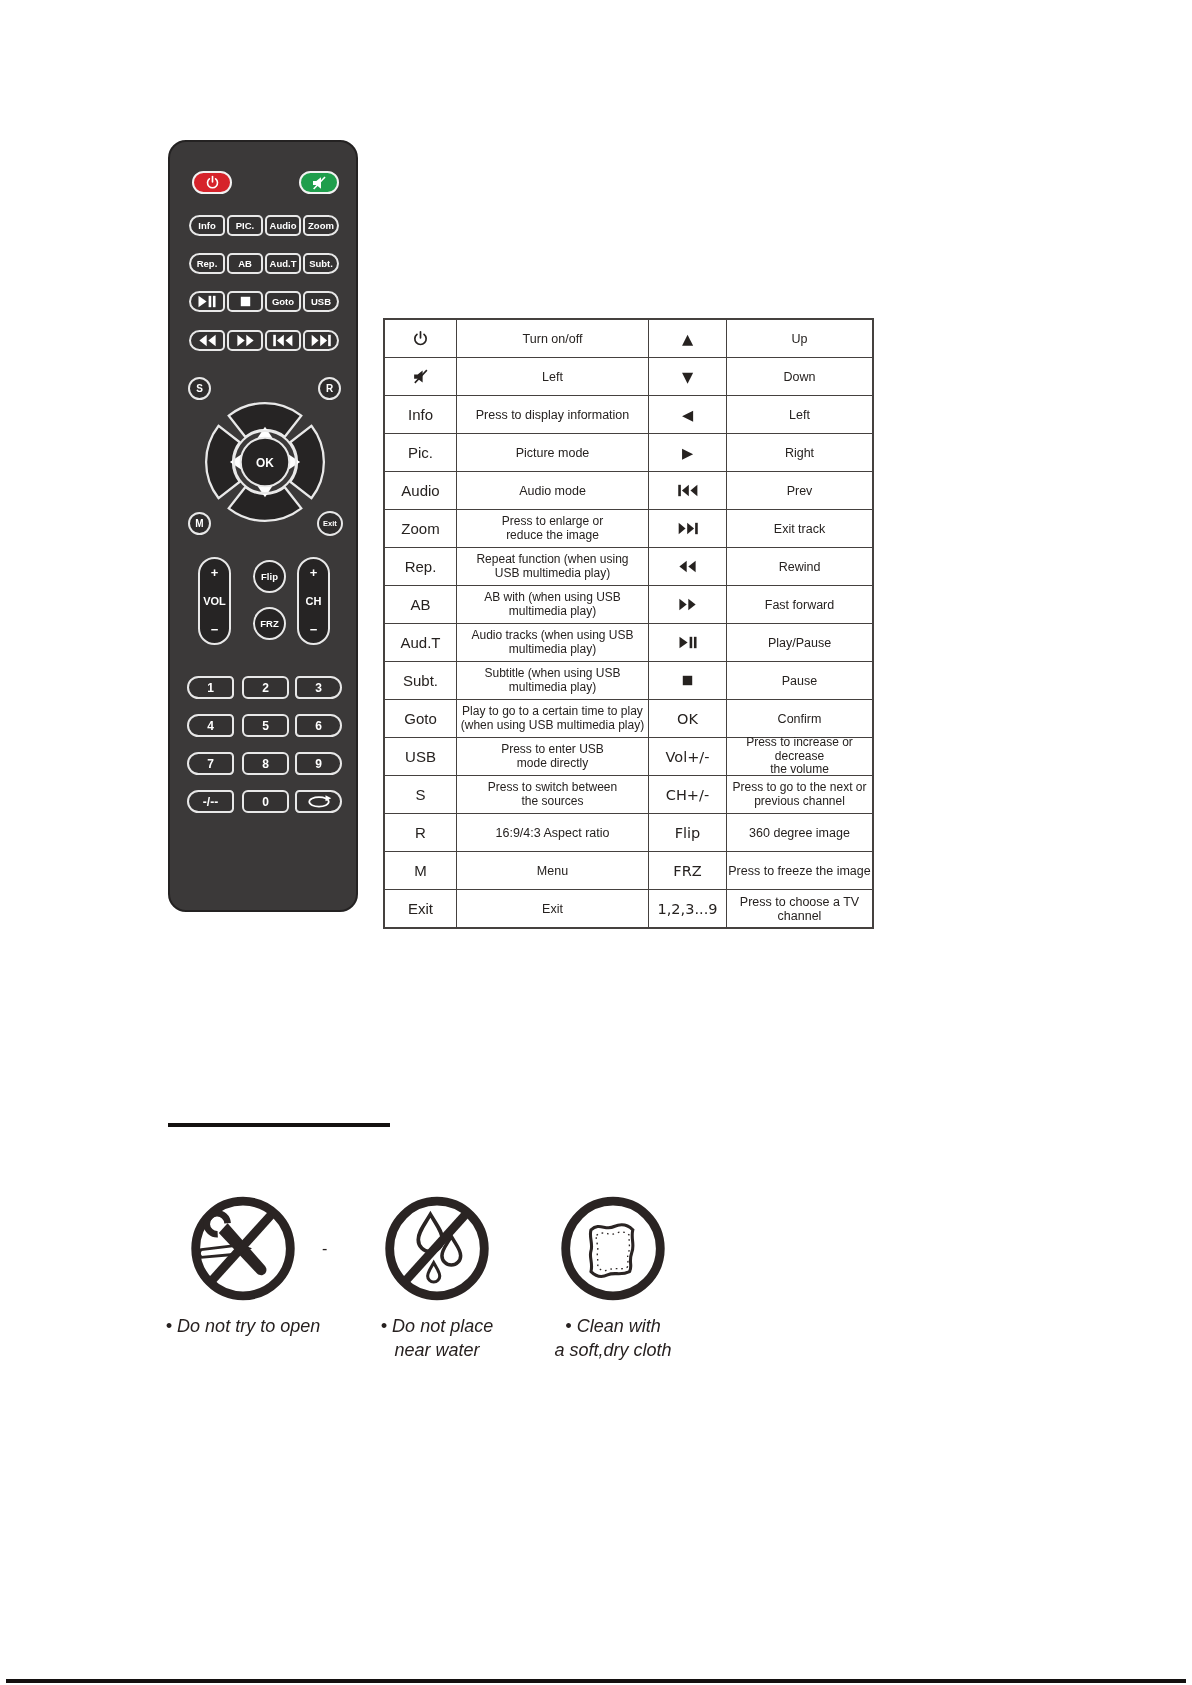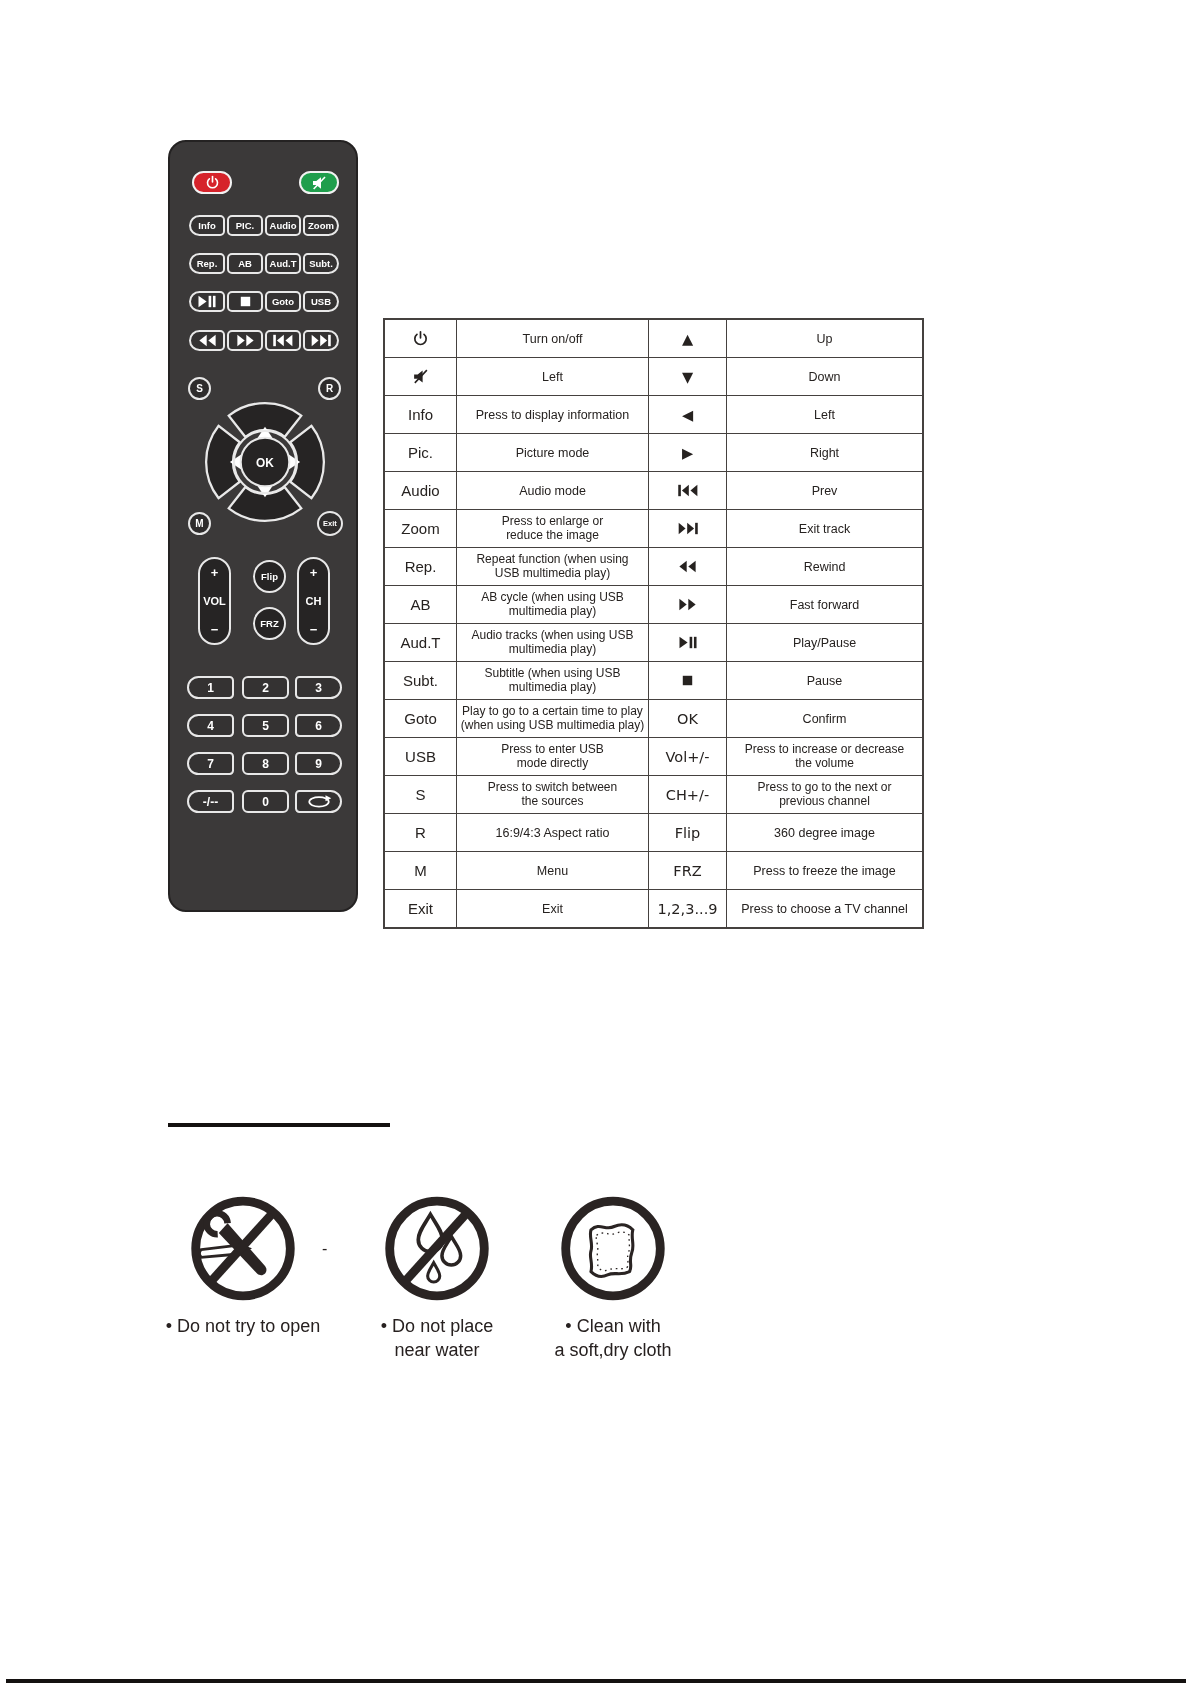--- a/index.html
+++ b/index.html
@@ -26,38 +26,38 @@
         display:flex;align-items:center;justify-content:center;}
   .rocker{position:absolute;width:33px;height:88px;background:#262424;border:2px solid #e8e8e8;
           border-radius:17px;box-sizing:border-box;color:#fff;font-weight:bold;
           display:flex;flex-direction:column;align-items:center;justify-content:space-between;
           padding:7px 0;font-size:11px;}
   .rocker .pm{font-size:13px;line-height:1;}
   .ic svg{display:block;}
   .icwrap{display:inline-flex;align-items:center;justify-content:center;}
 
   
-  .func-table{position:absolute;left:383px;top:318px;width:541px;
+  .func-table{position:absolute;left:383px;top:318px;width:491px;
               border:2px solid #45413f;box-sizing:border-box;}
   .trow{display:flex;height:37px;border-bottom:1.5px solid #45413f;}
   .trow:last-child{border-bottom:none;}
   .tcell{display:flex;align-items:center;justify-content:center;text-align:center;
          border-right:1.5px solid #45413f;box-sizing:border-box;color:#262220;
          white-space:pre-line;}
   .tcell.c0{width:72px;font-size:15px;}
   .tcell.c1{width:192px;font-size:12.5px;}
   .tcell.c2{width:78px;font-size:14.5px;font-family:"DejaVu Sans", sans-serif;}
   .tcell.c3{flex:1;border-right:none;font-size:12.5px;}
   .tcell.multi{font-size:12px;line-height:1.15;}
 
   
   .rule{position:absolute;left:168px;top:1123px;width:222px;height:4px;background:#141110;}
   .care-item{position:absolute;display:flex;flex-direction:column;align-items:center;color:#272120;}
   .care-item .badge{width:110px;height:113px;color:#2a2423;}
-  .care-item .cap{margin-top:9px;font-size:18px;line-height:1.35;text-align:center;white-space:pre-line;}
+  .care-item .cap{margin-top:9px;font-size:18px;line-height:1.35;text-align:center;white-space:pre-line;font-style:italic;}
   .dash{position:absolute;left:322px;top:1240px;font-size:16px;color:#272120;}
   .bottom-rule{position:absolute;left:6px;right:6px;top:1679px;height:4px;background:#141110;}
 </style>
 </head>
 <body>
 
 <div class="page">
 
   <div class="remote">
     <div class="oval-btn" style="left:22px;top:29px;background:#d6232b;">
@@ -267,21 +267,21 @@
         <div class="tcell c1 multi">Repeat function (when using
 USB multimedia play)</div>
         <div class="tcell c2"><span class="icwrap ic"><svg viewBox="0 0 22 16" width="21" height="13">
               <path d="M10,1 1,8 10,15Z" fill="currentColor"></path>
               <path d="M21,1 12,8 21,15Z" fill="currentColor"></path>
             </svg></span></div>
         <div class="tcell c3">Rewind</div>
       </div>
       <div class="trow">
         <div class="tcell c0">AB</div>
-        <div class="tcell c1 multi">AB cycle (when using USB
+        <div class="tcell c1 multi">AB with (when using USB
 multimedia play)</div>
         <div class="tcell c2"><span class="icwrap ic"><svg viewBox="0 0 22 16" width="21" height="13">
               <path d="M1,1 10,8 1,15Z" fill="currentColor"></path>
               <path d="M12,1 21,8 12,15Z" fill="currentColor"></path>
             </svg></span></div>
         <div class="tcell c3">Fast forward</div>
       </div>
       <div class="trow">
         <div class="tcell c0">Aud.T</div>
         <div class="tcell c1 multi">Audio tracks (when using USB

